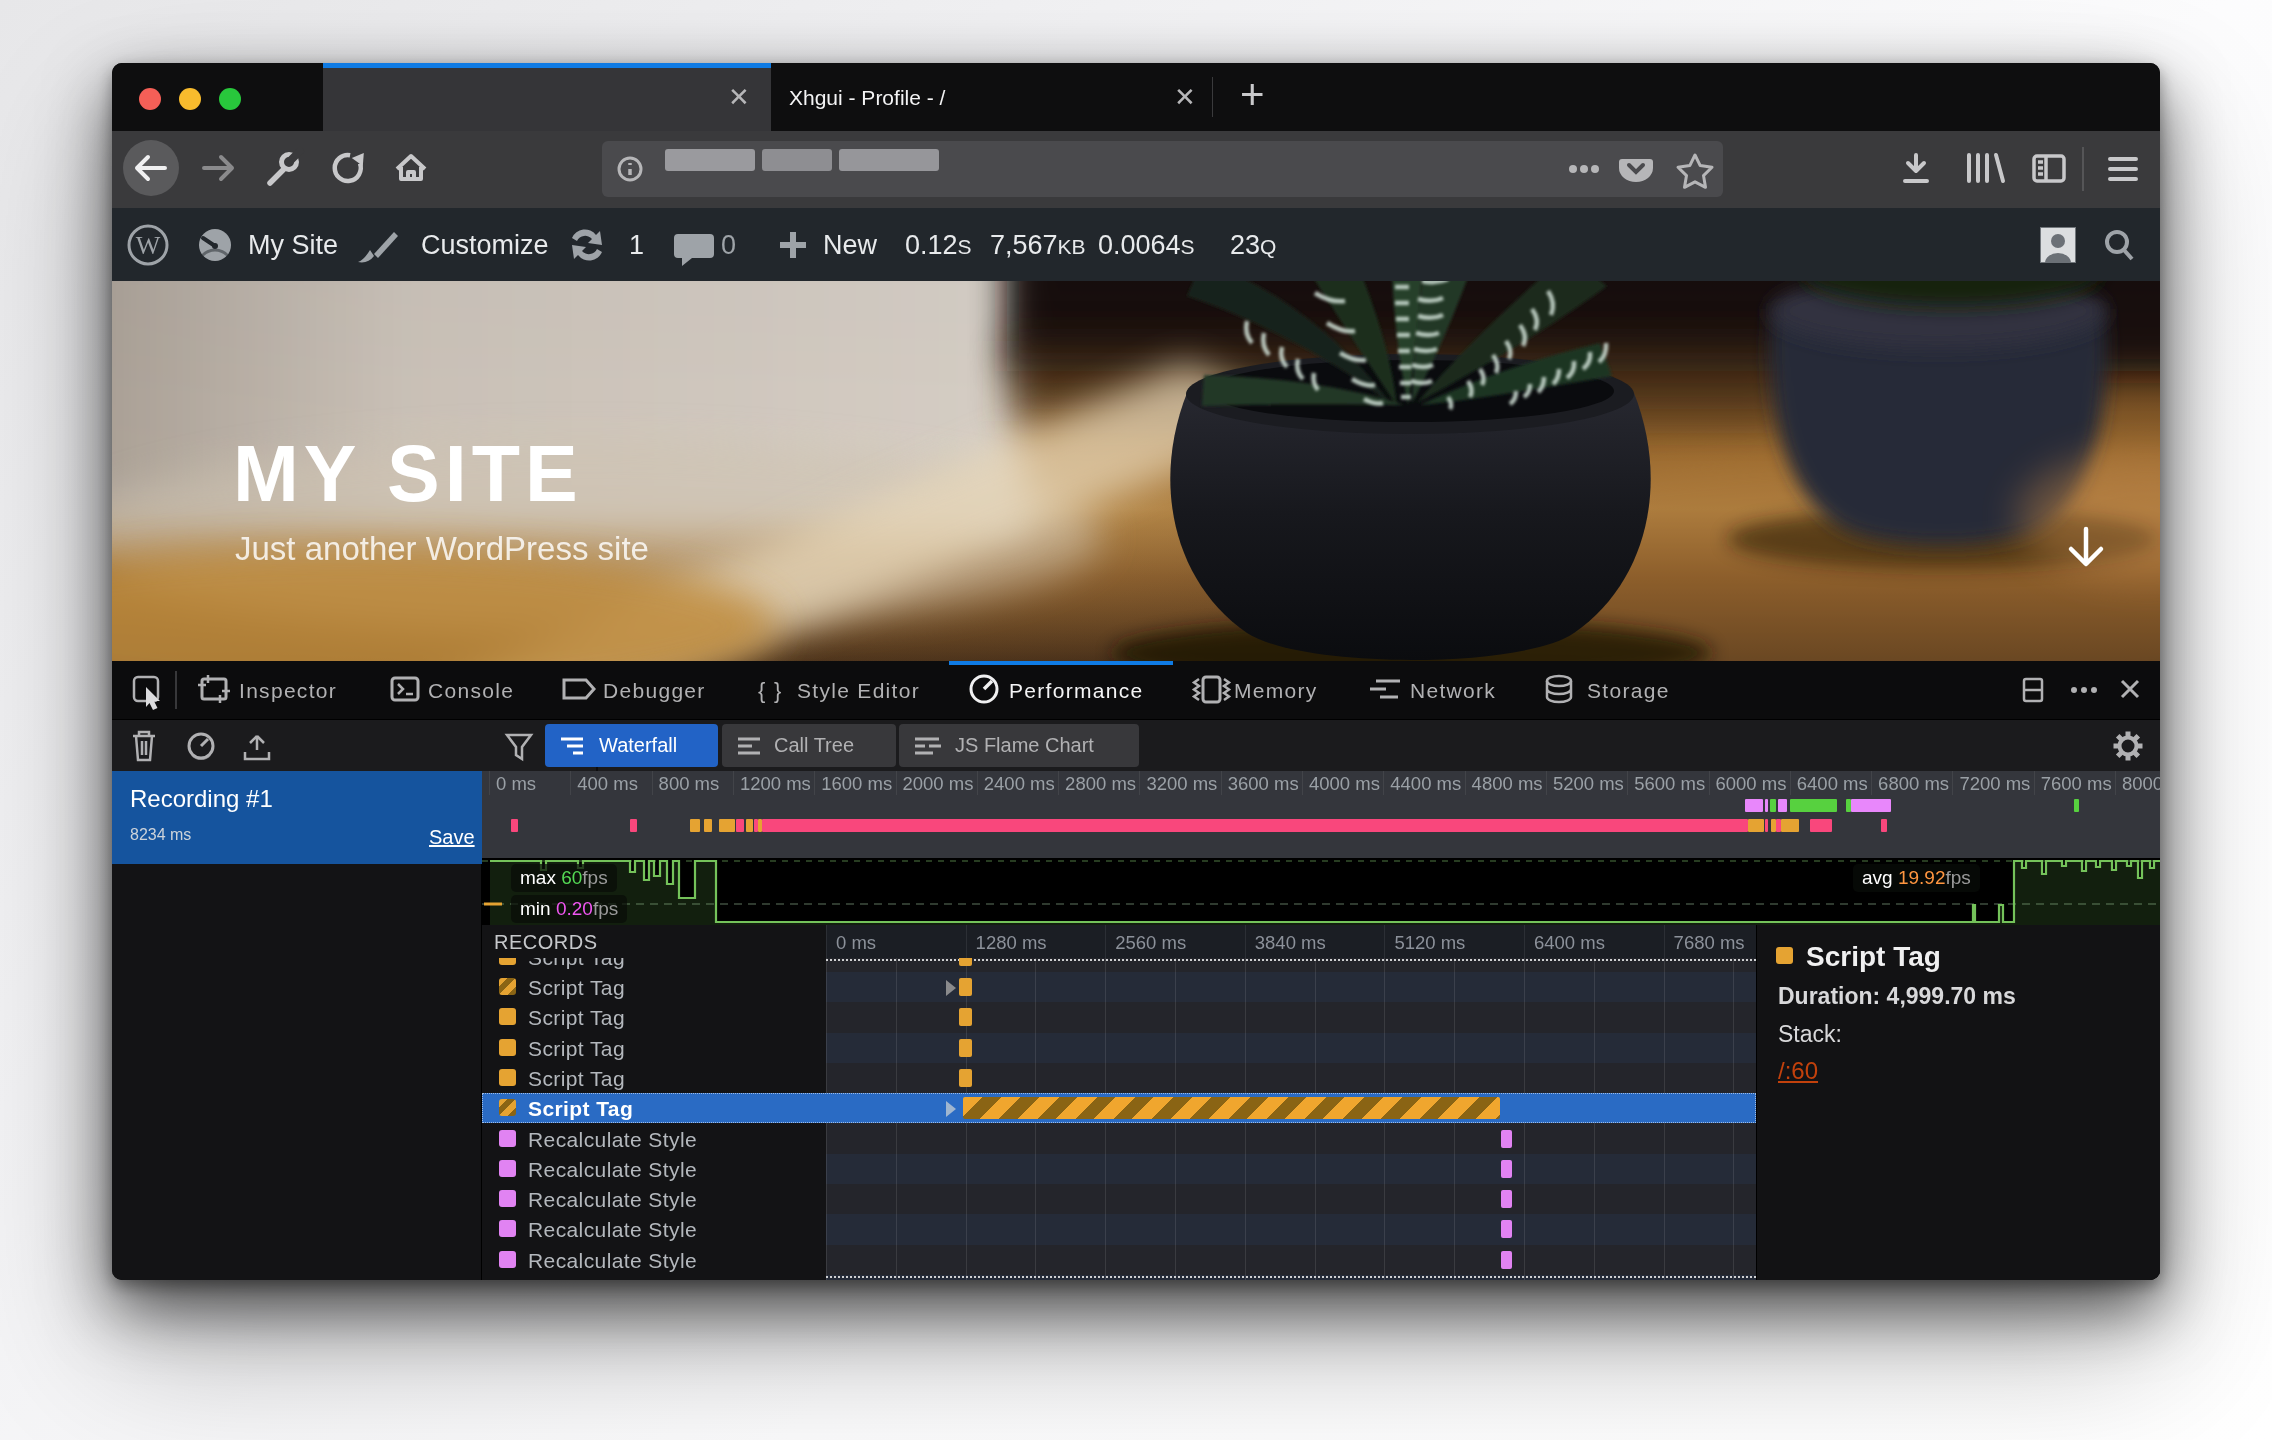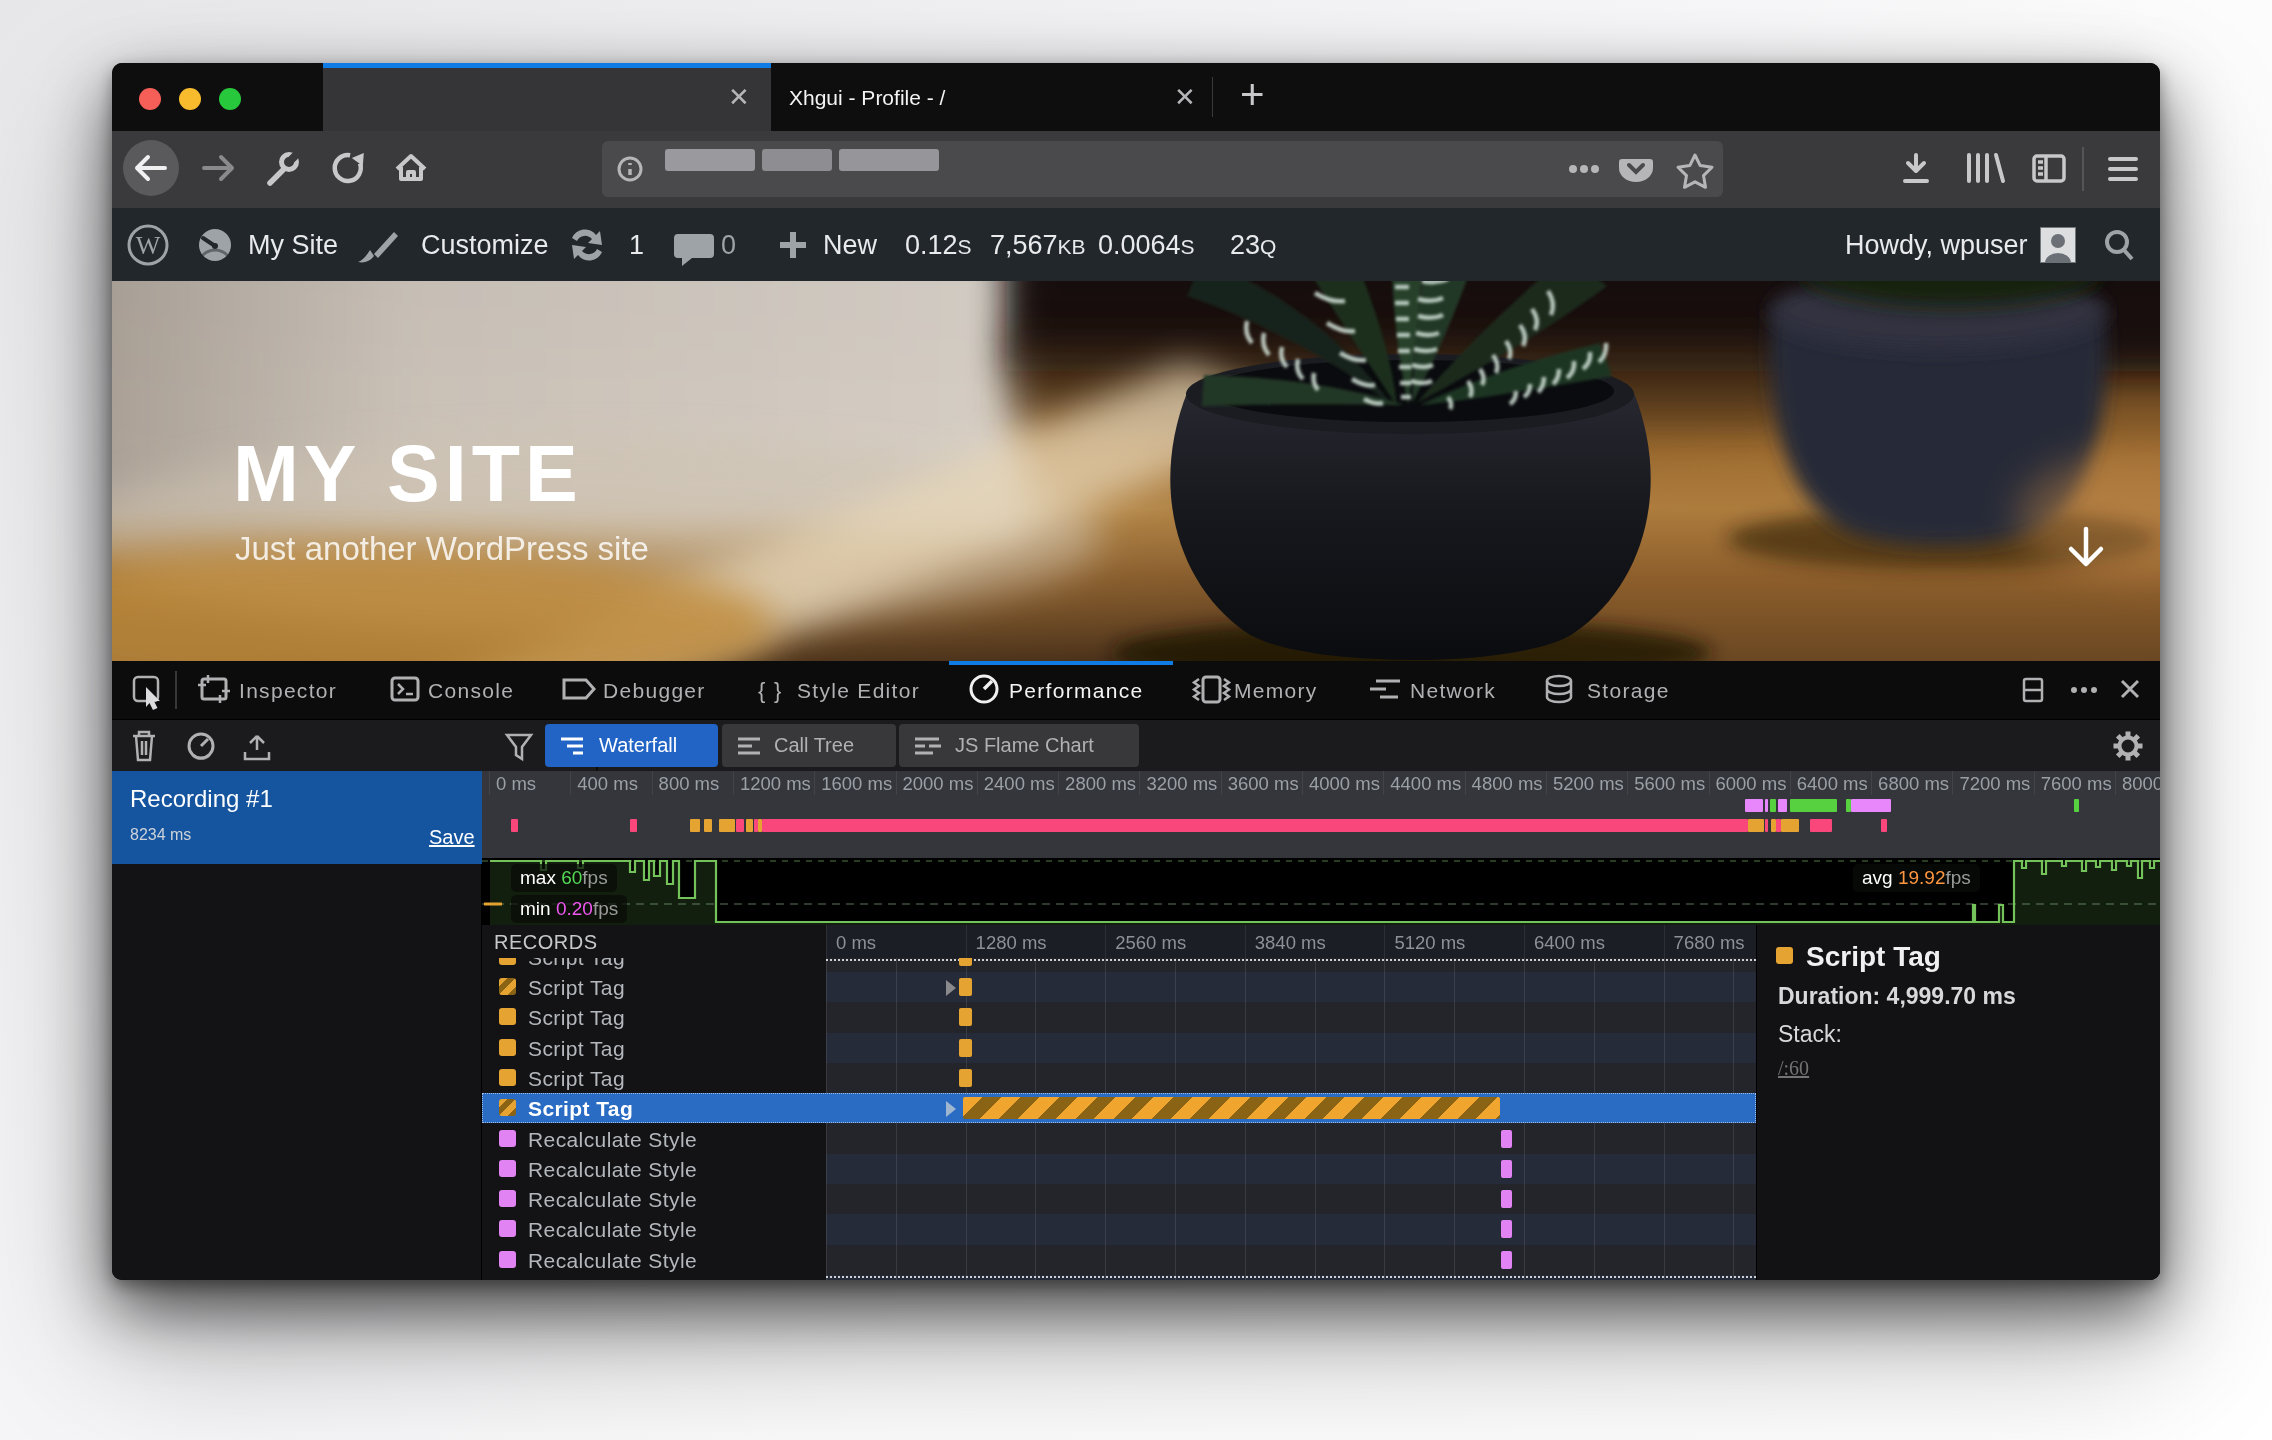--- a/index.html
+++ b/index.html
@@ -204,21 +204,20 @@
     </svg>
     <div class="ab" style="left:136px;">My Site</div>
     <div class="ab" style="left:309px;text-align:center;">Customize</div>
     <div class="ab" style="left:517px;">1</div>
     <div class="ab" style="left:609px;color:#9ea3a8;">0</div>
     <div class="ab" style="left:711px;">New</div>
     <div class="ab" style="left:793px;">0.12<small>S</small></div>
     <div class="ab" style="left:878px;">7,567<small>KB</small></div>
     <div class="ab" style="left:986px;">0.0064<small>S</small></div>
     <div class="ab" style="left:1118px;">23<small>Q</small></div>
-    <div class="ab" style="left:1733px;">Howdy, wpuser</div>
     <div class="abs" style="left:1928px;top:19px;width:36px;height:36px;background:#dcdee0;border:1px solid #72777c;"></div>
     <svg width="40" height="40" style="position:absolute;left:1928px;top:19px;">
       <circle cx="18" cy="14" r="7" fill="#6b7076"></circle>
       <path d="M5 36 a13 10 0 0 1 26 0 z" fill="#6b7076"></path>
     </svg>
   </div>
 
   <div class="hero">
     <svg width="2048" height="380" viewBox="0 0 2048 380">
       <defs>
@@ -622,17 +621,17 @@
         <div class="minibar pink" style="left:1019px;top:292.7px;width:11px;height:18px;"></div>
         <div class="rowname" style="top:317px;">
           <div class="rowlabel">Recalculate Style</div>
         </div>
       </div>
     <div class="rightpanel">
       <div class="sq orange" style="left:19px;top:22px;"></div>
       <div style="position:absolute;left:49px;top:16px;font-size:28px;font-weight:bold;color:#f0f0f1;">Script Tag</div>
       <div style="position:absolute;left:21px;top:58px;font-size:23px;font-weight:bold;">Duration: 4,999.70 ms</div>
       <div style="position:absolute;left:21px;top:96px;font-size:23px;">Stack:</div>
-      <div style="position:absolute;left:21px;top:132px;font-size:20px;font-family:Liberation Serif, serif;color:#737373;text-decoration:underline;">/:60</div>
+      <div style="position:absolute;left:21px;top:132px;font-size:24px;font-family:Liberation Sans, sans-serif;color:#c2410c;text-decoration:underline;">/:60</div>
     </div>
   </div>
 
 </div>
 
 </body></html>

